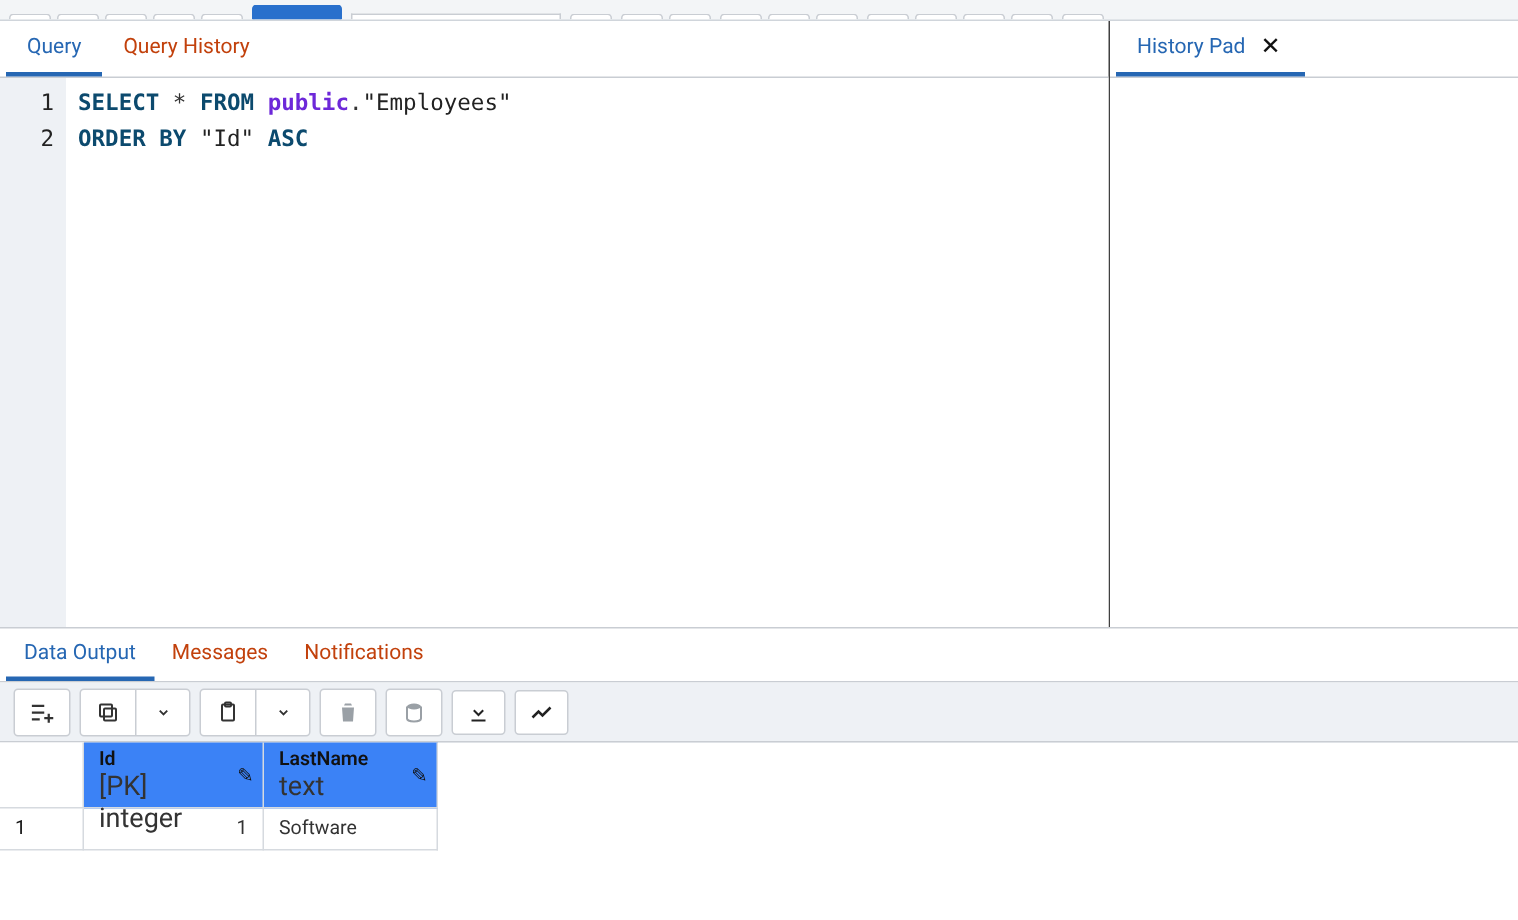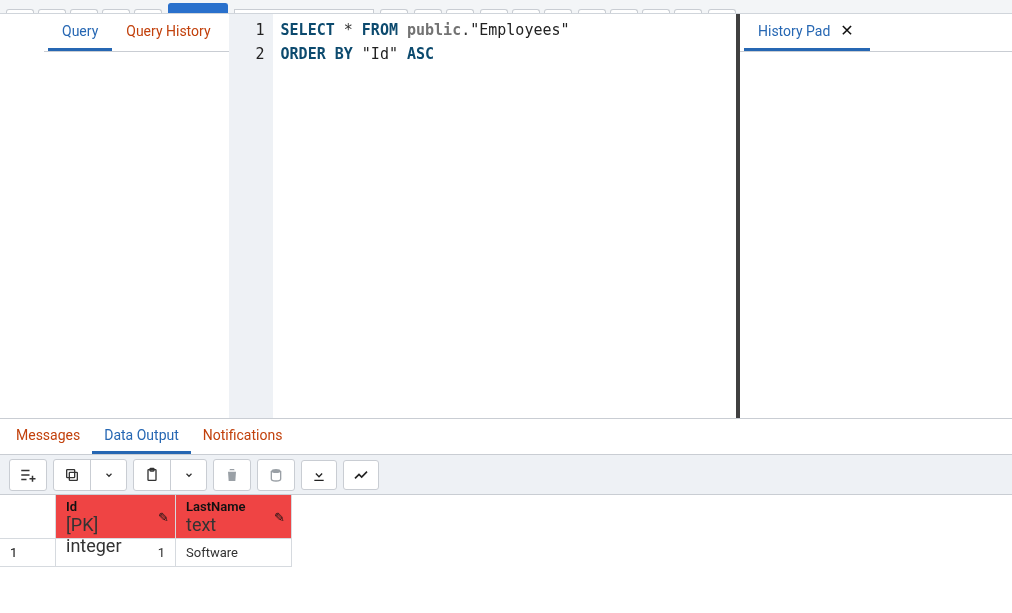--- a/index.html
+++ b/index.html
@@ -45,23 +45,22 @@
 
     
     .main-split {
       display: flex;
       flex: 0 0 auto;
       height: 404px;
     }
     .editor-panel {
       flex: 1 1 auto;
       display: flex;
-      flex-direction: row;
-      border-right: 4px solid #404040;
-      margin-left: 44px;
+      flex-direction: column;
+      border-right: 1px solid #404040;
     }
     .scratch-panel {
       width: 272px;
       display: flex;
       flex-direction: column;
     }
 
     
     .tabs {
       display: flex;
@@ -109,21 +108,21 @@
       color: #222;
       user-select: none;
     }
     .gutter div { height: 24px; }
     .code {
       flex: 1;
       padding: 4px 8px;
       white-space: pre;
     }
     .kw { color: #0c4a6e; font-weight: 600; }
-    .ident { color: #737373; font-weight: 600; }
+    .ident { color: #6d28d9; font-weight: 600; }
     .str { color: #222; }
 
     .scratch-body {
       flex: 1;
       background: #fff;
     }
 
     
     .bottom-panel {
       flex: 1 1 auto;
@@ -185,21 +184,21 @@
       border-collapse: collapse;
     }
     .cell {
       border-right: 1px solid #d6dadf;
       border-bottom: 1px solid #d6dadf;
       padding: 6px 10px;
       font-size: 13px;
       background: #fff;
     }
     .cell.hdr {
-      background: #ef4444;
+      background: #3b82f6;
       position: relative;
       height: 44px;
       padding: 4px 26px 4px 10px;
     }
     .hdr-name { font-weight: 600; color: #111; }
     .hdr-type { font-size: 18px; color: #333; }
     .hdr-edit {
       position: absolute;
       right: 6px;
       top: 50%;
@@ -270,25 +269,25 @@
         <span>History Pad</span>
         <span class="close">✕</span>
       </div>
     </div>
     <div class="scratch-body"></div>
   </div>
 </div>
 
 <div class="bottom-panel">
   <div class="bottom-tabs">
+    <div class="tab active">
+      <span>Data Output</span>
+    </div>
     <div class="tab">
       <span>Messages</span>
-    </div>
-    <div class="tab active">
-      <span>Data Output</span>
     </div>
     <div class="tab">
       <span>Notifications</span>
     </div>
   </div>
 
   <div class="result-toolbar">
     <div class="rt-group">
       <div class="rt-btn">
         <svg width="18" height="18" viewBox="0 0 24 24" fill="none" stroke="#333" stroke-width="2">

